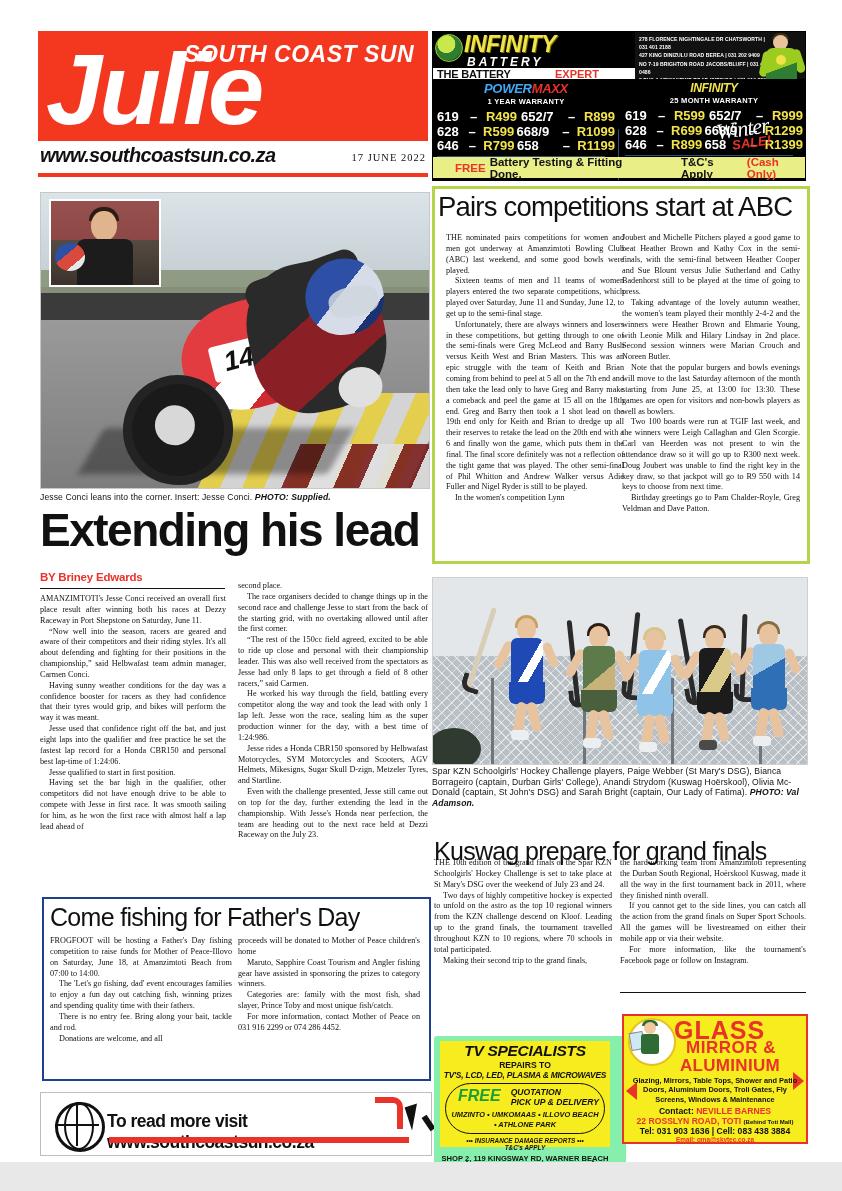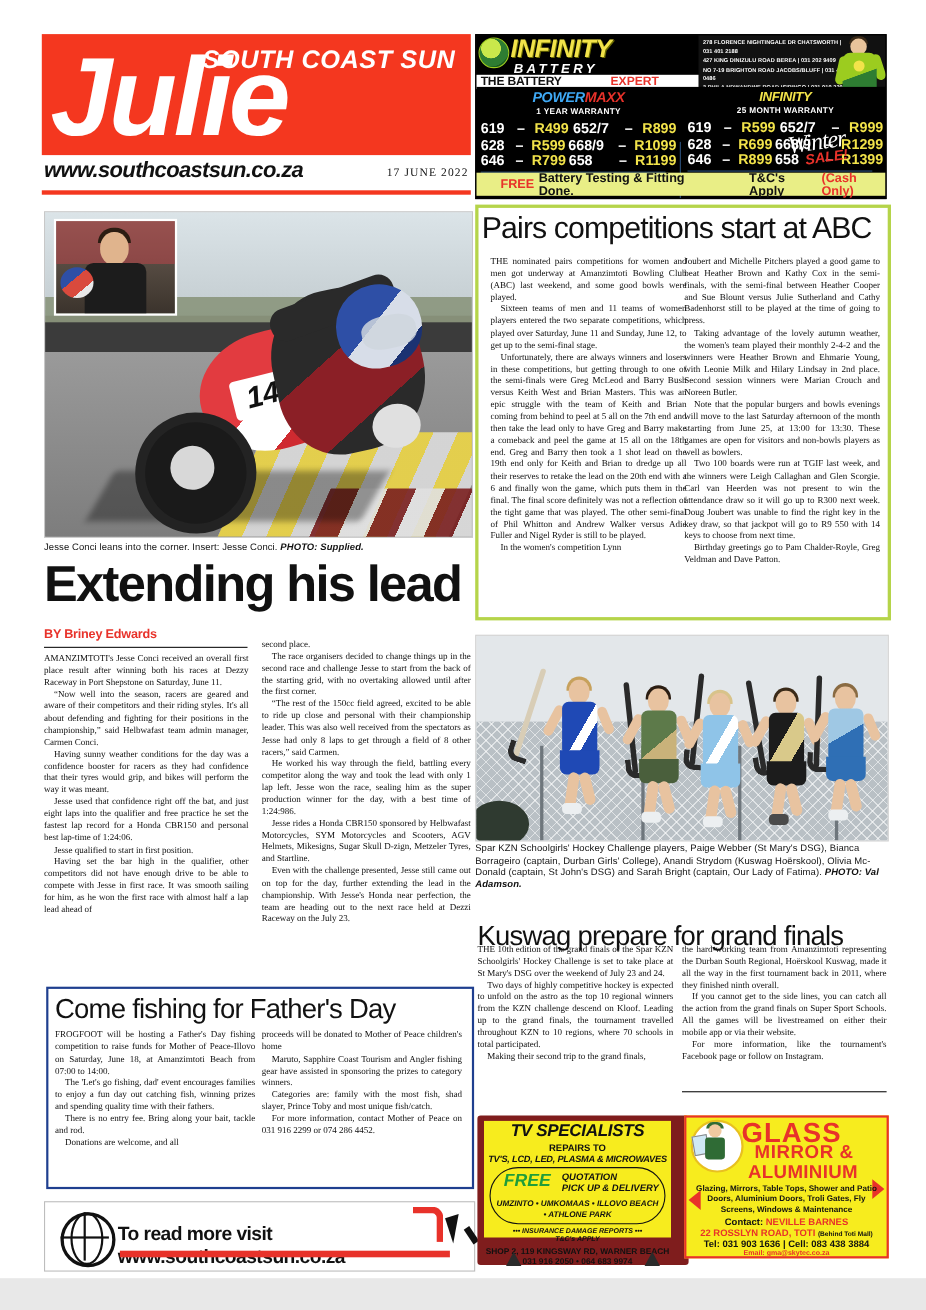--- a/index.html
+++ b/index.html
@@ -168,21 +168,21 @@
   .globe::after{content:"";position:absolute;left:-3px;top:19px;width:44px;height:2px;background:#111;}
   .globe-ell{position:absolute;left:6px;top:-3px;width:26px;height:44px;border-radius:50%;border:2px solid #111;}
   .globetext{position:absolute;left:66px;top:18px;font-family:"Liberation Sans",sans-serif;font-weight:bold;font-size:17.5px;
     color:#111;letter-spacing:-.5px;}
   .globe-red{position:absolute;left:68px;top:44px;width:300px;height:6px;background:#e8322a;}
   .globe-hook{position:absolute;right:28px;top:4px;width:22px;height:26px;border:6px solid #e8322a;border-bottom:none;border-left:none;border-radius:0 10px 0 0;}
   .cursor{position:absolute;right:10px;top:12px;width:0;height:0;border-left:13px solid #111;border-bottom:24px solid transparent;transform:rotate(-18deg);}
   .cursor::after{content:"";position:absolute;left:2px;top:14px;width:6px;height:16px;background:#111;transform:rotate(-16deg);}
 
   
-  .tvad{position:absolute;left:434px;top:1014px;width:182px;height:126px;background:#7f1d1d;border-radius:3px;padding:5px;}
+  .tvad{position:absolute;left:434px;top:1036px;width:182px;height:126px;background:#86efac;border-radius:3px;padding:5px;}
   .tvscreen{position:absolute;left:6px;top:5px;width:170px;height:106px;background:#f7ec1e;}
   .tv-t1{text-align:center;font-family:"Liberation Sans",sans-serif;font-weight:bold;font-style:italic;font-size:15.5px;color:#111;letter-spacing:-.3px;margin-top:1px;}
   .tv-t2{text-align:center;font-family:"Liberation Sans",sans-serif;font-weight:bold;font-size:8.6px;color:#111;margin-top:0px;}
   .tv-t3{text-align:center;font-family:"Liberation Sans",sans-serif;font-weight:bold;font-style:italic;font-size:8.4px;color:#111;letter-spacing:-.2px;}
   .tv-oval{margin:3px 5px 0 5px;border:1.5px solid #111;border-radius:26px;padding:3px 2px 4px 2px;}
   .tv-free{display:inline-block;font-family:"Liberation Sans",sans-serif;font-weight:bold;font-style:italic;font-size:16px;
     color:#1f9d3a;vertical-align:top;margin-left:10px;}
   .tv-qs{display:inline-block;font-family:"Liberation Sans",sans-serif;font-weight:bold;font-style:italic;font-size:8.6px;
     line-height:10px;color:#111;margin-left:6px;}
   .tv-towns{text-align:center;font-family:"Liberation Sans",sans-serif;font-weight:bold;font-style:italic;font-size:7.4px;color:#111;line-height:9px;margin-top:1px;}

